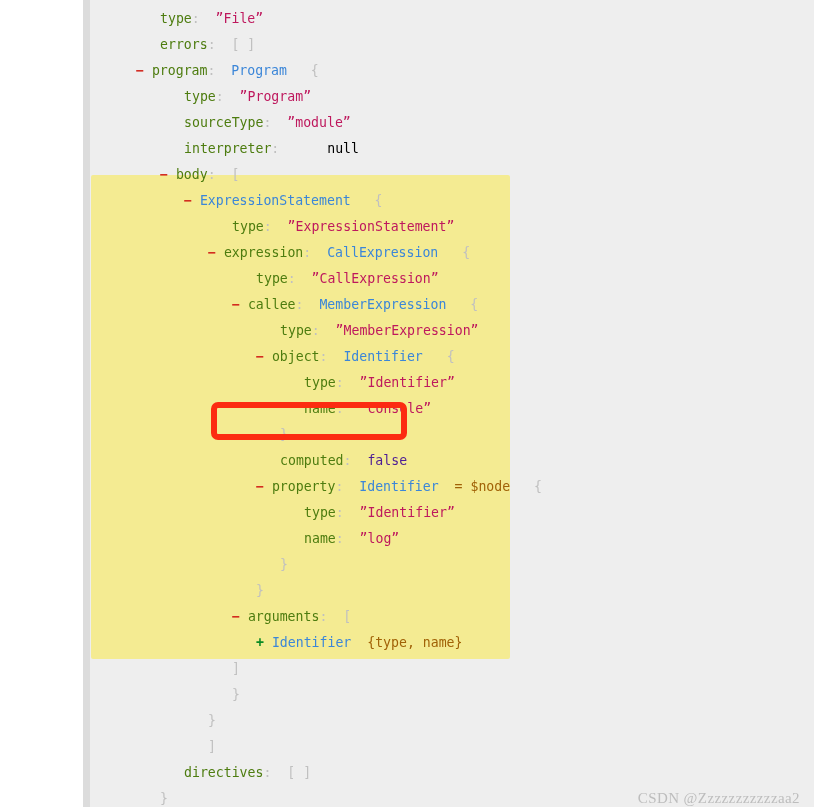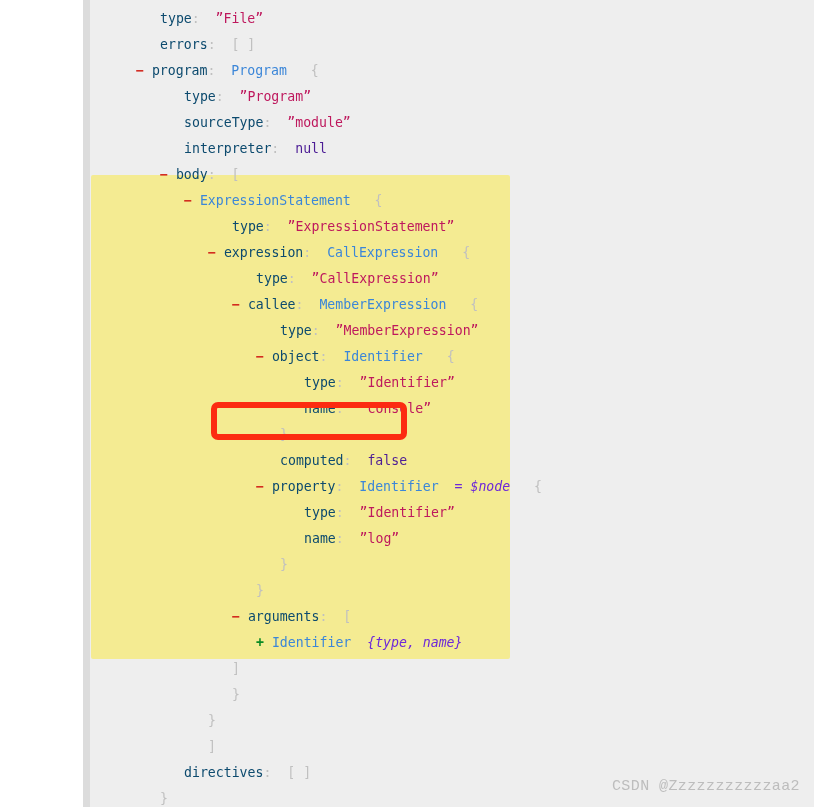--- a/index.html
+++ b/index.html
@@ -33,34 +33,34 @@
   .code{
     position:absolute;left:90px;top:0;right:0;
     padding:0;
     font-size:13.2px;
     line-height:26px;
     white-space:pre;
   }
   .row{height:26px;line-height:26px;white-space:pre;position:relative;}
 
   
-  .key      {color:#0c4a6e;}
+  .key      {color:#4d7c0f;}
   .str      {color:#be185d;}
   .type     {color:#3b86d8;}
   .bool     {color:#4c1d95;}
-  .nul      {color:#4c1d95;}
+  .nul      {color:#000000;margin-left:32px;}
   .brk      {color:#c0c0c0;}
   .minus    {color:#d2241b;font-weight:bold;}
   .plus     {color:#0a8a24;font-weight:bold;}
-  .ghost    {color:#6d28d9;font-style:italic;}
+  .ghost    {color:#a16207;}
 
   
   .watermark{
-    position:absolute;right:14px;bottom:12px;
-    font-family:Liberation Mono, monospace;
+    position:absolute;right:14px;bottom:0;
+    font-family:Liberation Serif, serif;
     font-size:15px;color:#bdbdbd;letter-spacing:.4px;
     user-select:none;
   }
 </style>
 </head>
 <body>
 
 <div id="app">
 
   <div class="gutter"></div>

